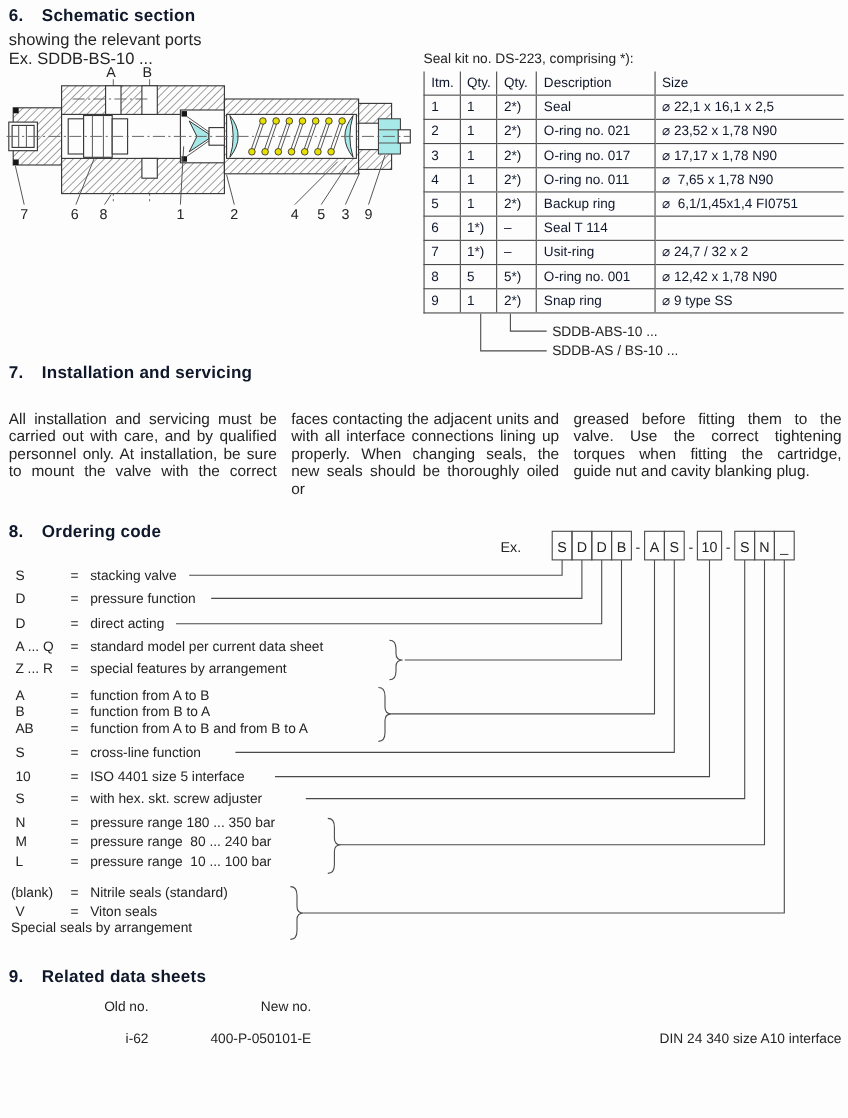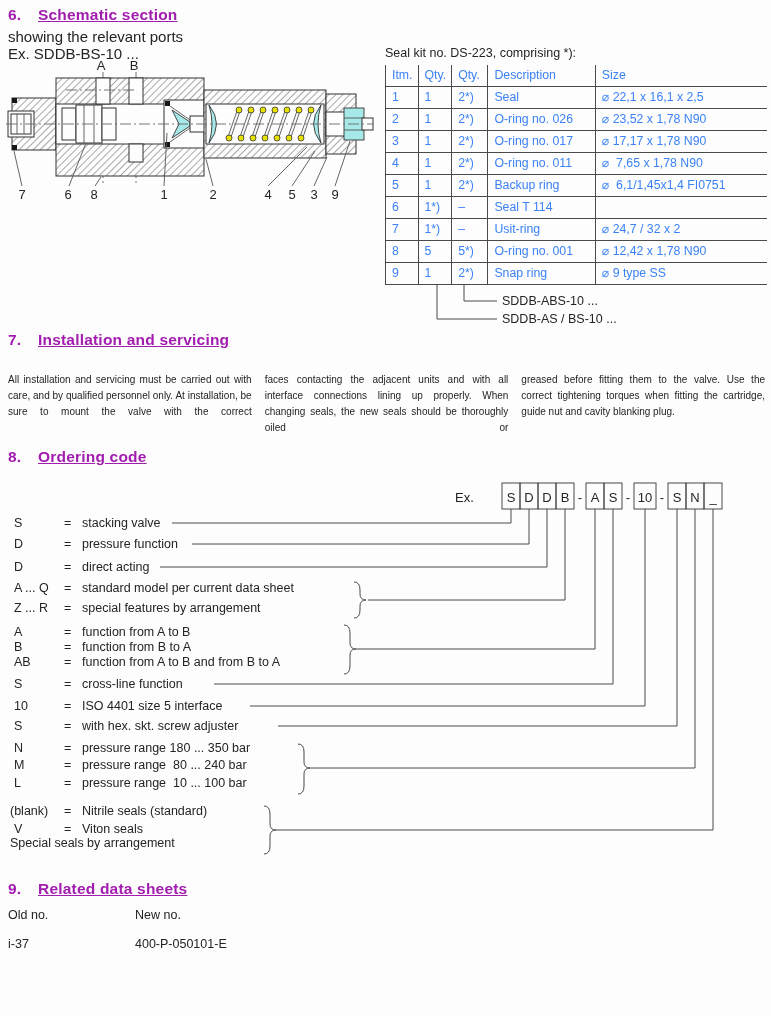--- a/index.html
+++ b/index.html
@@ -1,34 +1,34 @@
 <!DOCTYPE html>
 <html><head>
 <meta charset="utf-8">
 <style>
   html,body{margin:0;padding:0;}
   body{width:771px;height:1016px;background:#fdfdfd;position:relative;
        font-family:"Liberation Sans",sans-serif;color:#242424;overflow:hidden;}
   .abs{position:absolute;}
-  .h2{font-size:15.5px;font-weight:bold;color:#a21caf;letter-spacing:.2px;text-decoration:underline;}
+  .h2{font-size:15.5px;font-weight:bold;color:#0f172a;letter-spacing:.2px;}
   .h2 .num{display:inline-block;width:30px;}
   .body-txt{font-size:15px;line-height:17px;}
   
   .cols{display:flex;gap:13px;width:757px;}
-  .col{flex:1;font-size:10px;line-height:16px;text-align:justify;}
+  .col{flex:1;font-size:14px;line-height:16px;text-align:justify;}
   .col.jall{text-align-last:justify;}
   
   .sk-title{font-size:12.5px;margin-bottom:5px;}
   table.sk{border-collapse:collapse;}
   table.sk th,table.sk td{border-left:1px solid #4a4a4a;border-bottom:1px solid #4a4a4a;
       font-size:12.3px;font-weight:normal;text-align:left;padding:3px 5px 3px 6px;
-      white-space:pre;line-height:15px;color:#3b82f6;}
+      white-space:pre;line-height:15px;color:#0f172a;}
   .w-itm{width:17px}.w-q1{width:19px}.w-q2{width:25px}.w-desc{width:100px}.w-size{width:170px}
   
-  .s9-row{display:grid;grid-template-columns:127px 148px 1fr;font-size:12.5px;margin-bottom:14px;}
+  .s9-row{display:grid;grid-template-columns:127px 148px 1fr;font-size:12.5px;margin-bottom:14px;text-align:right;}
   .s9-head{margin-bottom:15px;}
   svg text{white-space:pre;font-family:"Liberation Sans",sans-serif;fill:#242424;}
   svg .ln{stroke:#4a4a4a;stroke-width:1;fill:none;}
   svg .thin{stroke:#555;stroke-width:.9;fill:none;}
   svg .cl{stroke:#666;stroke-width:.9;fill:none;stroke-dasharray:11 3 2 3;}
   svg .cyan{fill:#a7e9e9;stroke:#333;stroke-width:.9;}
   svg .dot{fill:#e8e000;stroke:#333;stroke-width:.8;}
   svg .blk{fill:#161616;}
   svg .wht{fill:#fdfdfd;stroke:#333;stroke-width:1;}
   svg .hat{fill:url(#hatch);stroke:#333;stroke-width:1;}
@@ -175,21 +175,21 @@
           <td>1</td>
           <td>1</td>
           <td>2*)</td>
           <td>Seal</td>
           <td>⌀ 22,1 x 16,1 x 2,5</td>
         </tr>
     <tr>
           <td>2</td>
           <td>1</td>
           <td>2*)</td>
-          <td>O-ring no. 026</td>
+          <td>O-ring no. 021</td>
           <td>⌀ 23,52 x 1,78 N90</td>
         </tr>
     <tr>
           <td>3</td>
           <td>1</td>
           <td>2*)</td>
           <td>O-ring no. 017</td>
           <td>⌀ 17,17 x 1,78 N90</td>
         </tr>
     <tr>
@@ -246,21 +246,21 @@
 
 <div class="abs h2" style="left:8px;top:331px;">
   <span class="num">7.</span><span>Installation and servicing</span>
 </div>
 <div class="abs cols" style="left:8px;top:372px;">
   <div class="col jall">All installation and servicing must be carried out with care, and by qualified personnel only. At installation, be sure to mount the valve with the correct</div>
   <div class="col jall">faces contacting the adjacent units and with all interface connections lining up properly. When changing seals, the new seals should be thoroughly oiled or</div>
   <div class="col">greased before fitting them to the valve. Use the correct tightening torques when fitting the cartridge, guide nut and cavity blanking plug.</div>
 </div>
 
-<div class="abs h2" style="left:8px;top:448px;">
+<div class="abs h2" style="left:8px;top:475px;">
   <span class="num">8.</span><span>Ordering code</span>
 </div>
 <svg class="abs" style="left:0;top:478px;" width="771" height="400" viewBox="0 0 771 400">
 
   <text class="t13" x="455" y="24">Ex.</text>
   <g class="ln">
     <rect x="502" y="5" width="18" height="26"></rect>
       <rect x="520" y="5" width="18" height="26"></rect>
     <rect x="538" y="5" width="18" height="26"></rect>
       <rect x="556" y="5" width="18" height="26"></rect>
@@ -361,16 +361,17 @@
 <div class="abs h2" style="left:8px;top:880px;">
   <span class="num">9.</span><span>Related data sheets</span>
 </div>
 <div class="abs" style="left:8px;top:908px;width:757px;">
   <div class="s9-row s9-head">
     <span>Old no.</span>
     <span>New no.</span>
     <span></span>
   </div>
   <div class="s9-row">
-    <span>i-37</span>
+    <span>i-62</span>
     <span>400-P-050101-E</span>
+    <span>DIN 24 340 size A10 interface</span>
   </div>
 </div>
 
 </body></html>

